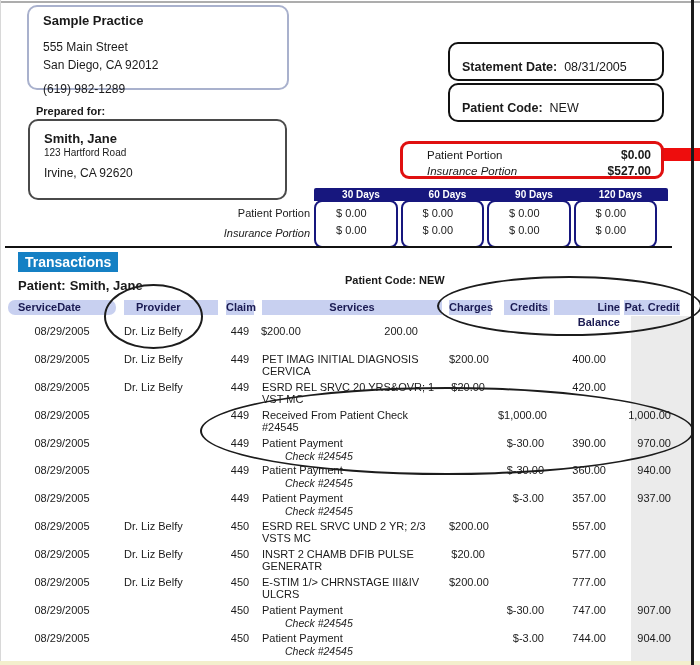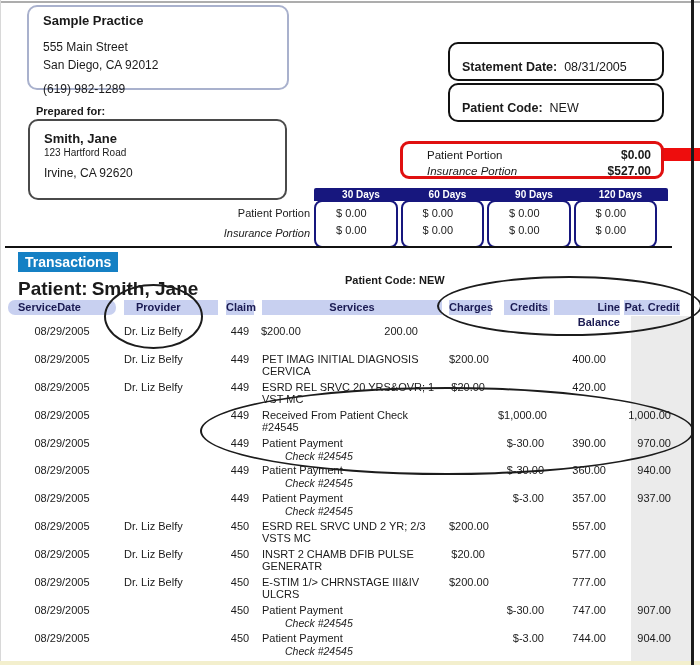--- a/index.html
+++ b/index.html
@@ -45,21 +45,21 @@
   .buckets{left:314px;top:188px;display:flex;gap:3px;}
   .bucket{width:83.5px;}
   .bucket-band{width:94px;height:13px;margin:0 auto;background:#17177e;color:#fff;font-size:10px;font-weight:bold;text-align:center;line-height:13px;border-radius:2px 2px 0 0;}
   .bucket-box{height:41px;border:2px solid #17177e;border-radius:8px;background:#fff;margin-top:-1px;padding-top:3px;box-sizing:content-box;}
   .bucket-val{padding-left:20px;font-size:11px;line-height:17px;}
 
   .divider{left:5px;top:246px;width:667px;height:2px;background:#111;}
 
   
   .trans-tab{left:18px;top:252px;height:20px;padding:0 7px;background:#1580c4;color:#fff;font-size:14px;font-weight:bold;line-height:20px;}
-  .patient-line{left:18px;top:278px;font-size:19px;}
+  .patient-line{left:18px;top:278px;font-size:13px;}
   .patient-line .pl-label{font-weight:bold;}
   .patient-line .pl-name{font-weight:bold;margin-left:4px;}
   .pcode-line{left:345px;top:274px;font-size:11px;font-weight:bold;}
 
   .thead{left:0;top:300px;width:700px;display:flex;font-size:11px;font-weight:bold;color:#1a1a52;}
   .thead > div{background:#c8d0f0;height:15px;line-height:15px;box-sizing:border-box;}
   .tbody{left:0;top:324px;width:700px;}
   .t-row{display:flex;height:27.9px;font-size:11px;color:#1a1a1a;}
   .t-row > div{line-height:12px;padding-top:1px;box-sizing:border-box;}
 

